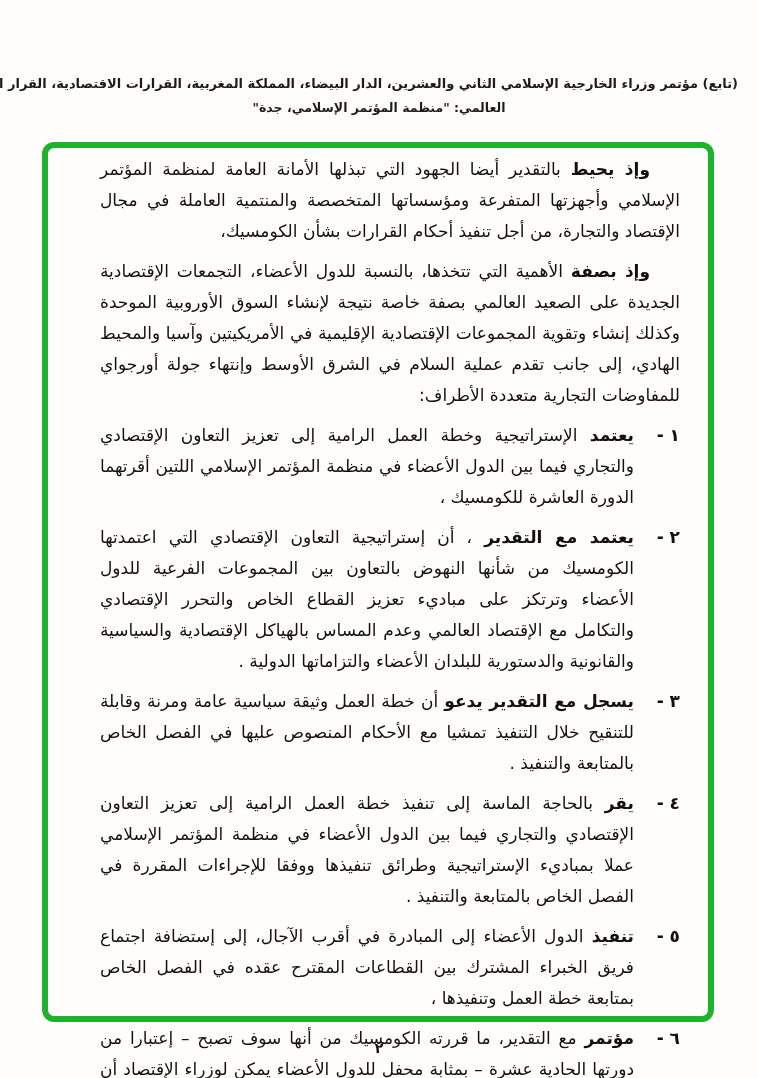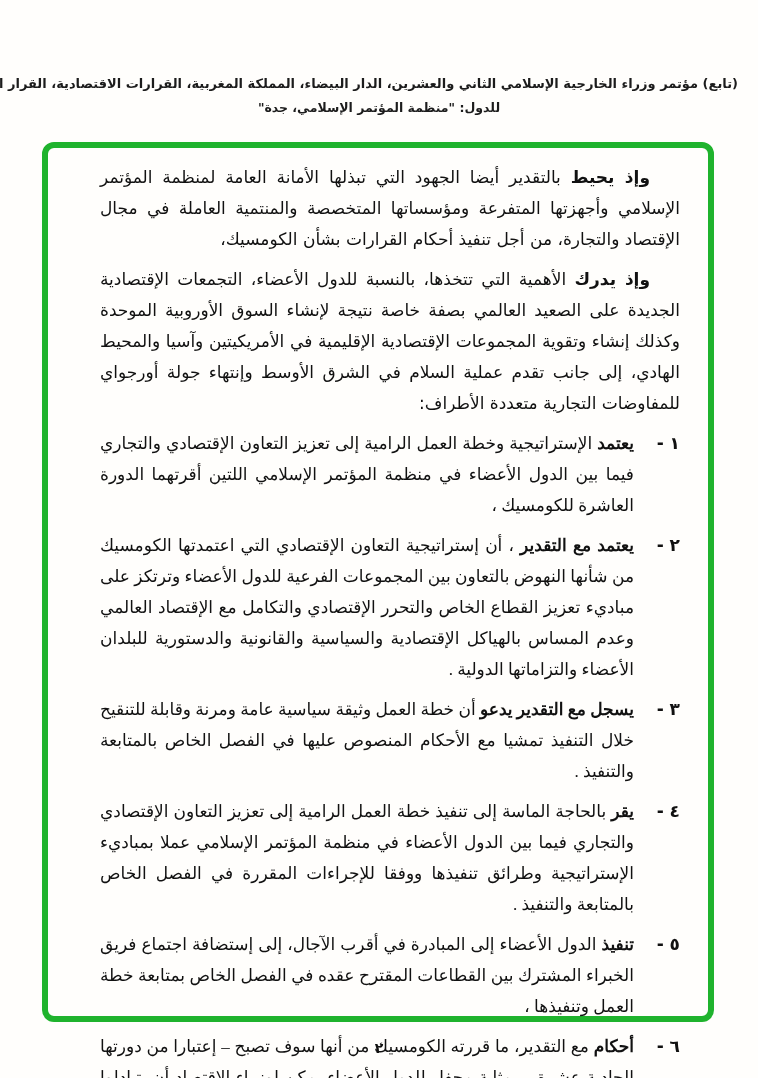--- a/index.html
+++ b/index.html
@@ -40,21 +40,21 @@
   
   .decree-box {
     position: absolute;
     left: 42px;
     top: 142px;
     width: 672px;
     height: 880px;
     box-sizing: border-box;
     border: 6px solid var(--green, #1fb32d);
     border-radius: 12px;
-    padding: 14px 28px 8px 52px;
+    padding: 6px 28px 8px 52px;
   }
   .content {
     direction: rtl;
     font-size: 17px;
     line-height: 31px;
     text-align: justify;
   }
   .para {
     margin: 0 0 9px 0;
     text-indent: 30px;
@@ -67,56 +67,55 @@
     margin: 0 0 9px 0;
   }
   .item .num {
     flex: 0 0 46px;
     font-weight: bold;
     white-space: nowrap;
   }
   .item .txt {
     flex: 1 1 auto;
     text-align: justify;
-    font-family: Liberation Serif, serif;
   }
   
   .page-number {
     position: absolute;
     bottom: 22px;
     left: 0;
     right: 0;
     text-align: center;
     font-size: 14px;
     font-weight: bold;
   }
 </style>
 </head>
 <body>
 
 <div class="page">
 
   <div class="doc-header">
     <div class="line1">(تابع) مؤتمر وزراء الخارجية الإسلامي الثاني والعشرين، الدار البيضاء، المملكة المغربية، القرارات الاقتصادية، القرار الرقم ٢٢/٨- أق</div>
     <div class="line2">
-      <span>للدول:</span>
+      <span>العالمي:</span>
       <span>"منظمة المؤتمر الإسلامي، جدة"</span>
     </div>
   </div>
 
   <div class="decree-box">
     <div class="content">
 
       <p class="para">
         <span class="lead">وإذ يحيط</span>
         <span>بالتقدير أيضا الجهود التي تبذلها الأمانة العامة لمنظمة المؤتمر الإسلامي وأجهزتها المتفرعة ومؤسساتها المتخصصة والمنتمية العاملة في مجال الإقتصاد والتجارة، من أجل تنفيذ أحكام القرارات بشأن الكومسيك،</span>
       </p>
 
       <p class="para">
-        <span class="lead">وإذ يدرك</span>
+        <span class="lead">وإذ بصفة</span>
         <span>الأهمية التي تتخذها، بالنسبة للدول الأعضاء، التجمعات الإقتصادية الجديدة على الصعيد العالمي بصفة خاصة نتيجة لإنشاء السوق الأوروبية الموحدة وكذلك إنشاء وتقوية المجموعات الإقتصادية الإقليمية في الأمريكيتين وآسيا والمحيط الهادي، إلى جانب تقدم عملية السلام في الشرق الأوسط وإنتهاء جولة أورجواي للمفاوضات التجارية متعددة الأطراف:</span>
       </p>
 
       <div class="item">
         <div class="num">١ -</div>
         <div class="txt">
           <span class="lead">يعتمد</span>
           <span>الإستراتيجية وخطة العمل الرامية إلى تعزيز التعاون الإقتصادي والتجاري فيما بين الدول الأعضاء في منظمة المؤتمر الإسلامي اللتين أقرتهما الدورة العاشرة للكومسيك ،</span>
         </div>
       </div>
@@ -149,21 +148,21 @@
         <div class="num">٥ -</div>
         <div class="txt">
           <span class="lead">تنفيذ</span>
           <span>الدول الأعضاء إلى المبادرة في أقرب الآجال، إلى إستضافة اجتماع فريق الخبراء المشترك بين القطاعات المقترح عقده في الفصل الخاص بمتابعة خطة العمل وتنفيذها ،</span>
         </div>
       </div>
 
       <div class="item">
         <div class="num">٦ -</div>
         <div class="txt">
-          <span class="lead">أحكام</span>
+          <span class="lead">مؤتمر</span>
           <span>مع التقدير، ما قررته الكومسيك من أنها سوف تصبح – إعتبارا من دورتها الحادية عشرة – بمثابة محفل للدول الأعضاء يمكن لوزراء الإقتصاد أن يتبادلوا في إطاره الآراء بشأن القضايا الإقتصادية العالمية الراهنة، وباختيار موضوع "آثار جولة أورجواي</span>
         </div>
       </div>
 
     </div>
   </div>
 
   <div class="page-number">٢</div>
 
 </div>

